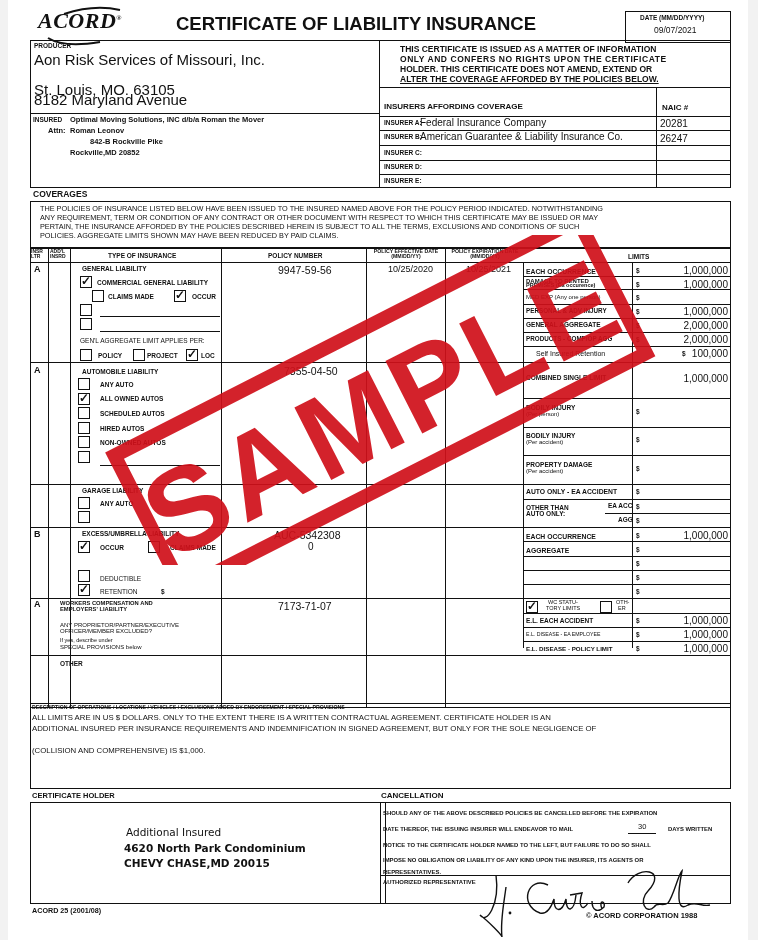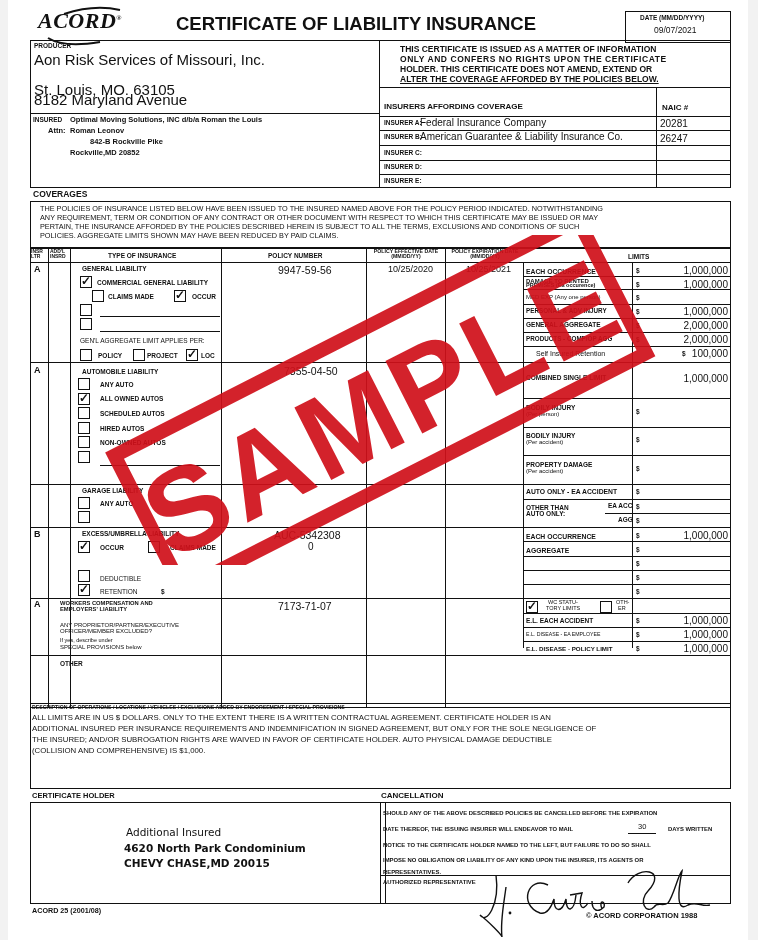--- a/index.html
+++ b/index.html
@@ -48,21 +48,21 @@
   <div class="t lg" style="left:26px;top:52px;">Aon Risk Services of Missouri, Inc.</div>
   <div class="t lg" style="left:26px;top:67px;margin-top:25px;">8182 Maryland Avenue</div>
   <div class="t lg" style="left:26px;top:82px;">St. Louis, MO. 63105</div>
 
   <div class="t mdb" style="left:392px;top:45px;font-size:8.5px;">THIS CERTIFICATE IS ISSUED AS A MATTER OF INFORMATION</div>
   <div class="t mdb" style="left:392px;top:55px;font-size:8.5px;letter-spacing:0.55px;">ONLY AND CONFERS NO RIGHTS UPON THE CERTIFICATE</div>
   <div class="t mdb" style="left:392px;top:65px;font-size:8.5px;">HOLDER. THIS CERTIFICATE DOES NOT AMEND, EXTEND OR</div>
   <div class="t mdb" style="left:392px;top:75px;font-size:8.5px;text-decoration:underline;">ALTER THE COVERAGE AFFORDED BY THE POLICIES BELOW.</div>
 
   <div class="t tiny" style="left:25px;top:117px;">INSURED</div>
-  <div class="t smb" style="left:62px;top:116px;">Optimal Moving Solutions, INC d/b/a Roman the Louis</div>
+  <div class="t smb" style="left:62px;top:116px;">Optimal Moving Solutions, INC d/b/a Roman the Mover</div>
   <div class="t smb" style="left:40px;top:127px;">Attn:</div>
   <div class="t smb" style="left:62px;top:127px;">Roman Leonov</div>
   <div class="t smb" style="left:62px;top:138px;padding-left:20px;">842-B Rockville Pike</div>
   <div class="t smb" style="left:62px;top:149px;">Rockville,MD 20852</div>
 
   <div class="hl" style="left:371px;top:87px;width:352px;"></div>
   <div class="hl" style="left:371px;top:116px;width:352px;"></div>
   <div class="hl" style="left:371px;top:130px;width:352px;"></div>
   <div class="hl" style="left:371px;top:145px;width:352px;"></div>
   <div class="hl" style="left:371px;top:160px;width:352px;"></div>
@@ -290,21 +290,20 @@
     <div class="t tiny" style="left:628px;top:646px;">$</div>
     <div class="t sm r" style="left:650px;top:644px;width:70px;">1,000,000</div>
   </div>
 
   <div class="t tiny" style="left:52px;top:661px;">OTHER</div>
 
   <div class="box" style="left:22px;top:703px;width:701px;height:86px;"></div>
   <div class="t tiny" style="left:24px;top:705px;font-size:5.2px;">DESCRIPTION OF OPERATIONS / LOCATIONS / VEHICLES / EXCLUSIONS ADDED BY ENDORSEMENT / SPECIAL PROVISIONS</div>
   <div class="t sm" style="left:24px;top:714px;font-size:7.8px;">ALL LIMITS ARE IN US $ DOLLARS.  ONLY TO THE EXTENT THERE IS A WRITTEN CONTRACTUAL AGREEMENT.  CERTIFICATE HOLDER IS AN</div>
   <div class="t sm" style="left:24px;top:725px;font-size:7.8px;">ADDITIONAL INSURED PER INSURANCE REQUIREMENTS AND INDEMNIFICATION IN SIGNED AGREEMENT, BUT ONLY FOR THE SOLE NEGLIGENCE OF</div>
-  <div class="t sm" style="left:24px;top:736px;font-size:7.8px;">THE INSURED; AND/OR SUBROGATION RIGHTS ARE WAIVED IN FAVOR OF CERTIFICATE HOLDER.  AUTO PHYSICAL DAMAGE DEDUCTIBLE</div>
   <div class="t sm" style="left:24px;top:747px;font-size:7.8px;">(COLLISION AND COMPREHENSIVE) IS $1,000.</div>
 
   <div class="t smb" style="left:24px;top:792px;font-size:7.5px;">CERTIFICATE HOLDER</div>
   <div class="box" style="left:22px;top:802px;width:356px;height:102px;"></div>
   <div class="t calibri" style="left:118px;top:827px;font-size:10.5px;font-weight:normal;">Additional Insured</div>
   <div class="t calibri" style="left:116px;top:843px;font-size:10.5px;font-weight:bold;">4620 North Park Condominium</div>
   <div class="t calibri" style="left:116px;top:858px;font-size:10.5px;font-weight:bold;">CHEVY CHASE,MD 20015</div>
 
   <div class="t smb" style="left:373px;top:792px;font-size:8px;">CANCELLATION</div>
   <div class="box" style="left:372px;top:802px;width:351px;height:102px;"></div>

